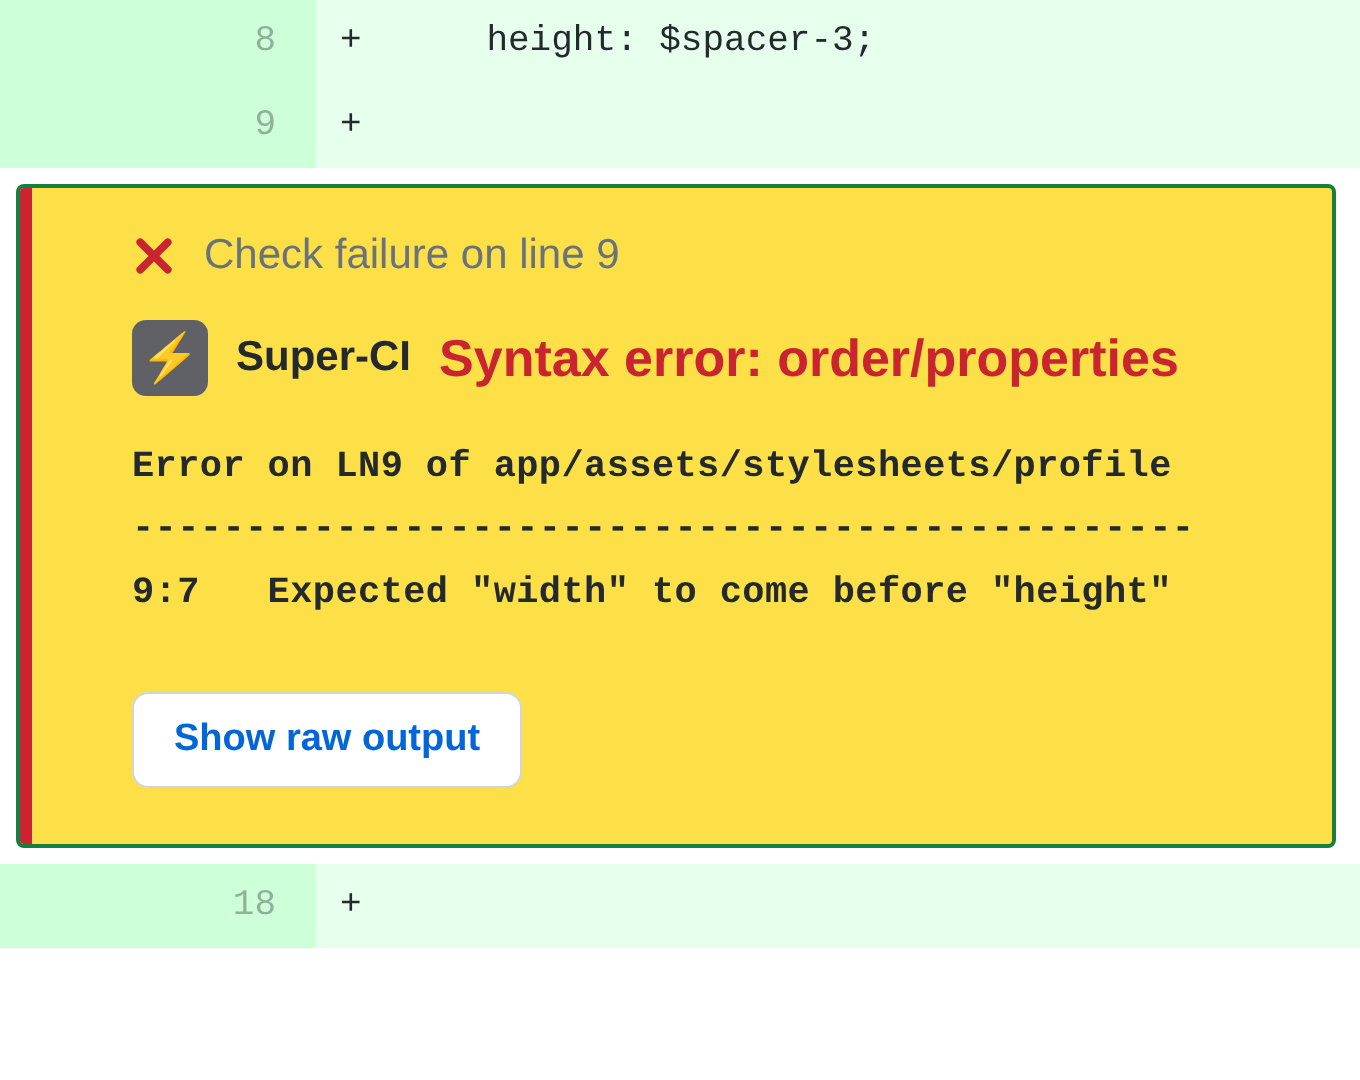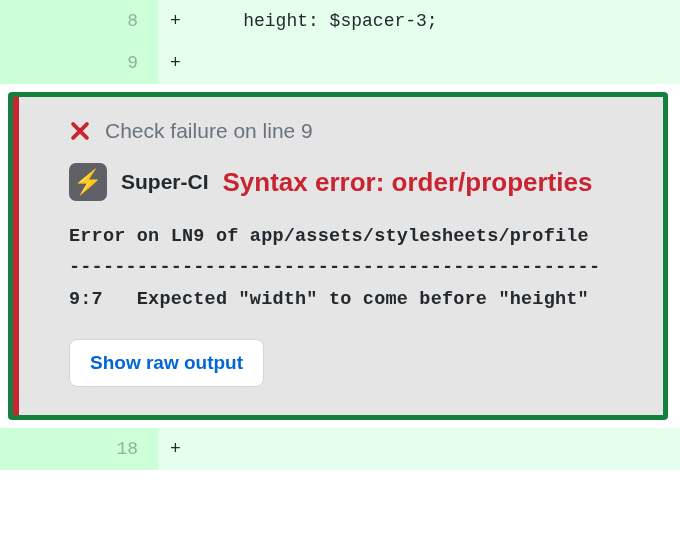--- a/index.html
+++ b/index.html
@@ -39,23 +39,23 @@
       align-items: center;
       color: #24292e;
       padding-left: 12px;
     }
     .plus-sign {
       display: inline-block;
       width: 30px;
     }
     .annotation-card {
       margin: 8px 12px 8px 8px;
-      border: 5px solid #15803d;
+      border: 2px solid #15803d;
       border-radius: 4px;
-      background: #e5e5e5;
+      background: #fde047;
       position: relative;
       overflow: hidden;
     }
     .annotation-accent {
       position: absolute;
       left: 0;
       top: 0;
       bottom: 0;
       width: 6px;
       background: #cb2431;
@@ -117,20 +117,21 @@
       display: inline-block;
       padding: 12px 20px;
       border: 1px solid #d1d5da;
       border-radius: 8px;
       background: #fff;
       color: #0366d6;
       font-weight: 600;
       font-size: 19px;
       cursor: pointer;
       font-family: inherit;
+      margin-top: 10px;
     }
   </style>
 </head>
 <body>
 
 <div class="diff-line">
   <div class="line-num">8</div>
   <div class="line-content">
     <span class="plus-sign">+</span>
     <span style="white-space:pre">    height: $spacer-3;</span>

